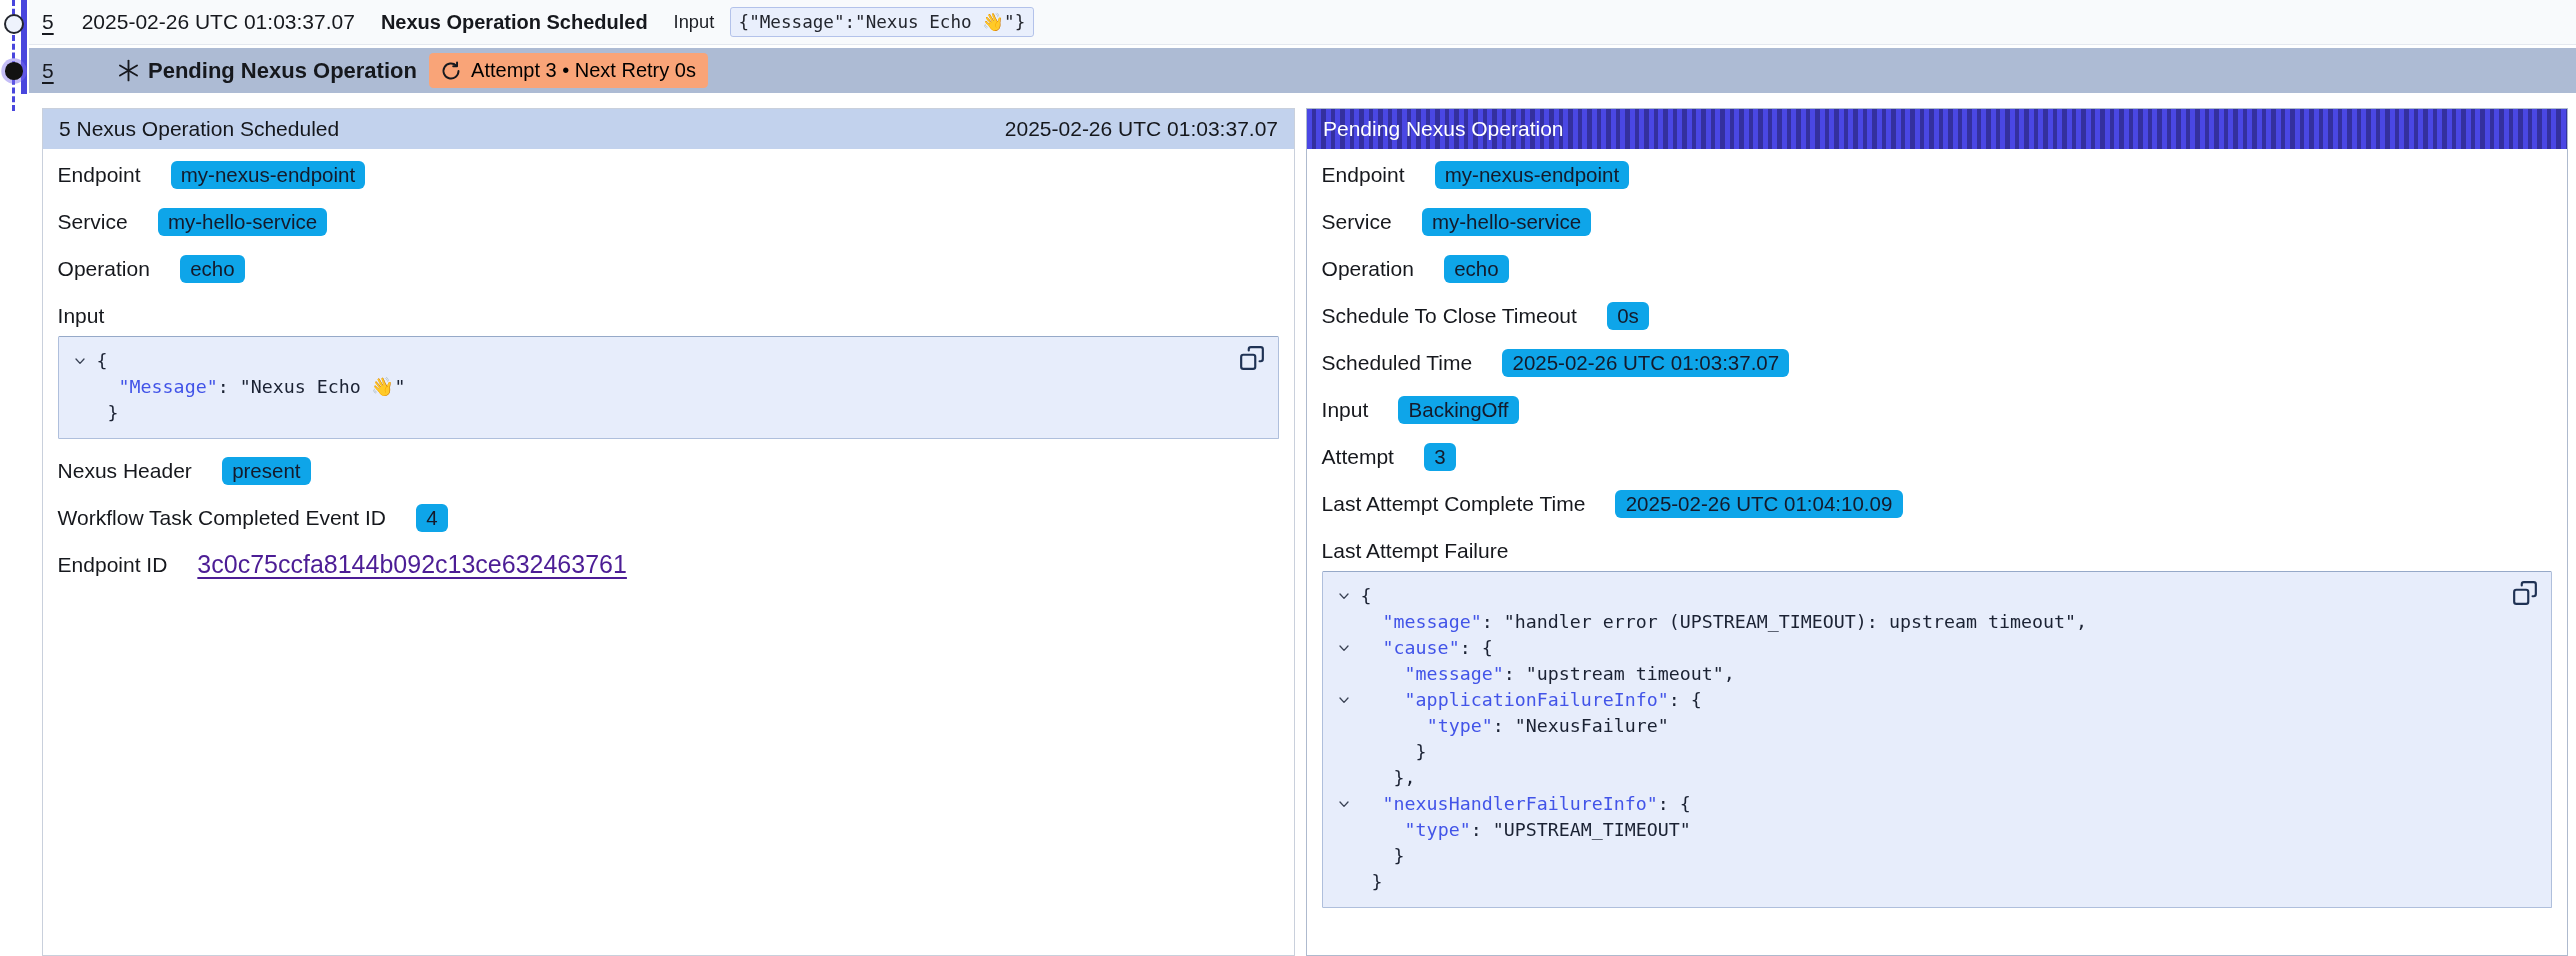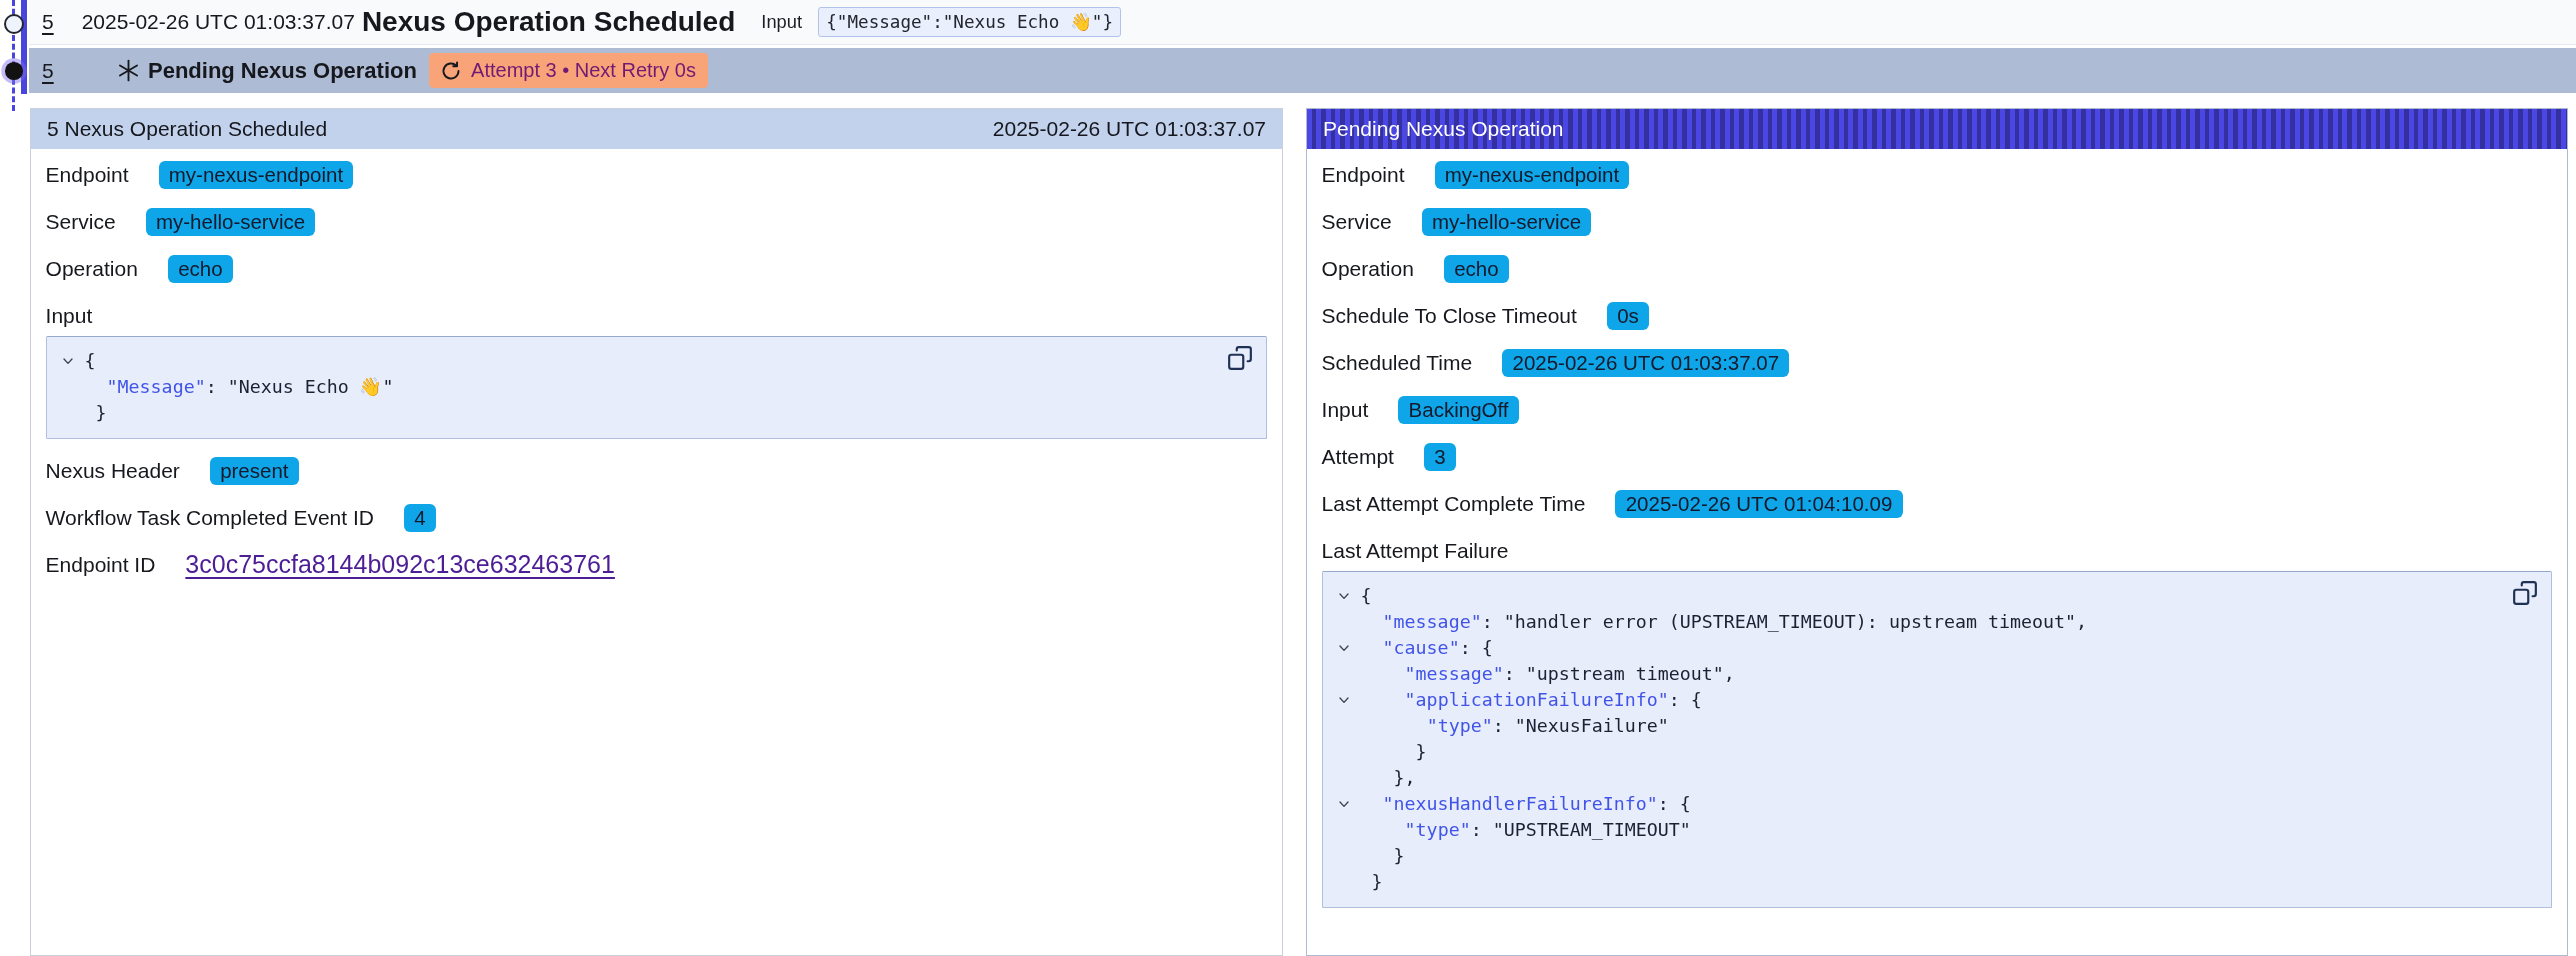--- a/index.html
+++ b/index.html
@@ -17,32 +17,32 @@
     background:#EEF3FC; border:2.9px solid #23262E; }
   .tl-filled { position:absolute; left:5.1px; top:62px; width:17.6px; height:17.6px; border-radius:50%;
     background:#121212; box-shadow:0 0 0 3.7px rgba(124,108,238,.45); }
 
   
   .hrow { position:absolute; left:29px; right:0; display:flex; align-items:center; padding-left:13px; }
   .row1 { top:0; height:45px; background:#F8FAFC; border-bottom:1.5px solid #E4E8EF; }
   .row2 { top:48px; height:45px; background:#ADBBD4; }
   .evt-id { font-size:21px; color:#17191F; text-decoration:underline; text-underline-offset:3.7px; }
   .evt-time { font-size:21px; margin-left:28px; }
-  .evt-title { font-size:28px; font-weight:700; margin-left:7px; }
+  .evt-title { font-size:20px; font-weight:700; margin-left:26px; }
   .input-lbl { font-size:18.3px; margin-left:26px; color:#1C1E24; }
   .input-chip { font-family:"DejaVu Sans Mono",monospace; font-size:17.6px; margin-left:16px;
     background:#E9EFFC; border:1.5px solid #B3C2EA; border-radius:2.9px; padding:3.7px 7.3px; color:#23262E; }
   .ast { margin-left:62px; display:inline-flex; }
   .pend-title { font-size:22px; font-weight:700; margin-left:7.3px; }
   .retry-chip { display:inline-flex; align-items:center; gap:8.8px; margin-left:11.7px;
-    background:#F9A478; border-radius:4.4px; padding:0 11.7px; height:35px; font-size:20px; color:#701a75; }
+    background:#F9A478; border-radius:4.4px; padding:0 11.7px; height:35px; font-size:20px; color:#000000; }
 
   
   .panel { position:absolute; top:108px; bottom:0; background:#ffffff; border:1.5px solid #C9D0DC; }
-  .panel.left  { left:30px;  width:1253px; }
+  .panel.left  { left:42px;  width:1253px; }
   .panel.right { left:1306px; width:1262px; border-color:#AEBACE; }
   .phdr { height:40px; display:flex; align-items:center; justify-content:space-between;
     padding:0 16px; font-size:21px; font-weight:500; }
   .panel.left  .phdr { background:#C2D2ED; color:#15171C; }
   .panel.right .phdr { color:#ffffff;
     background:repeating-linear-gradient(90deg,#4A47E4 0 4.8px,#34309F 4.8px 9.5px); }
   .pbody { padding:11.7px 14.6px 0 14.6px; }
 
   .frow { display:flex; align-items:center; height:28px; margin-bottom:19px; gap:30px;
     font-size:21px; color:#16181D; white-space:nowrap; }

